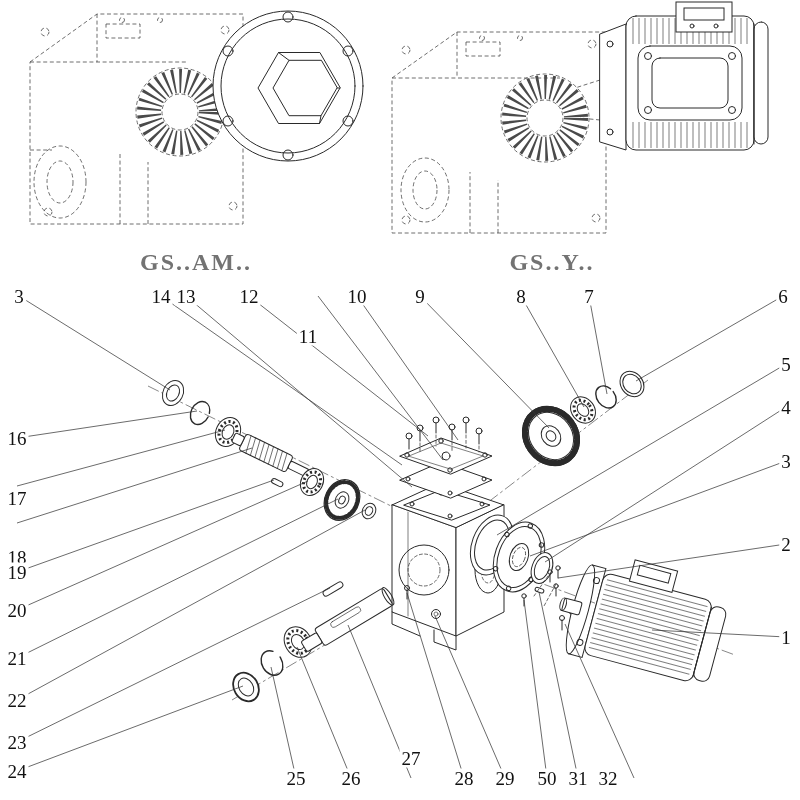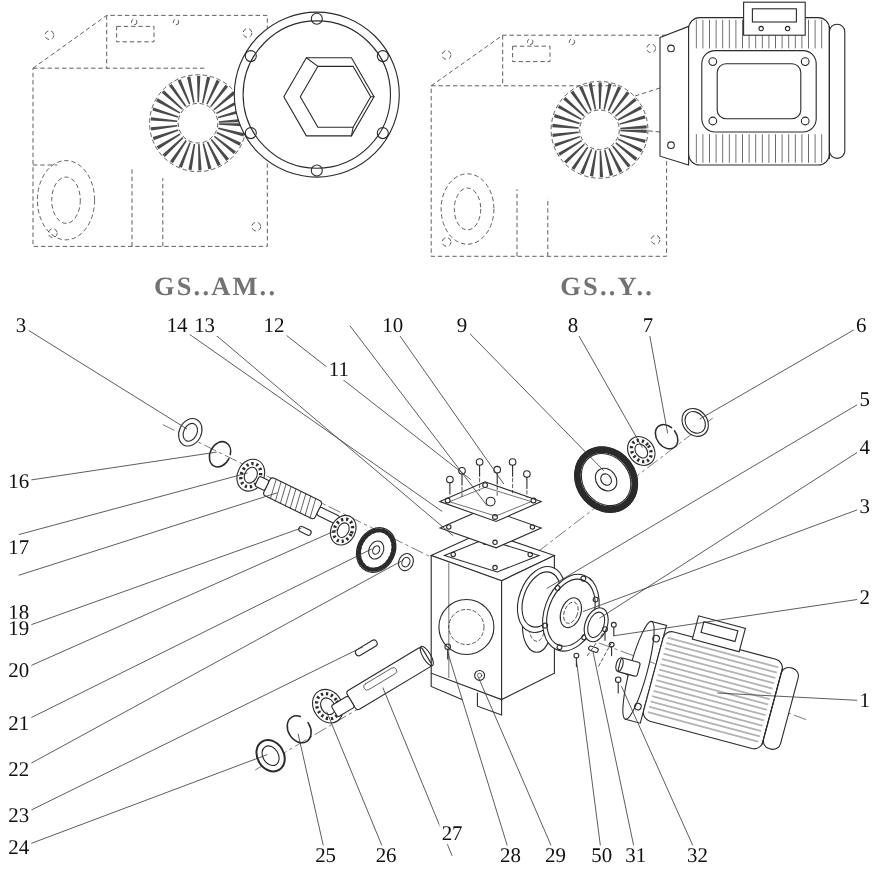--- a/index.html
+++ b/index.html
@@ -367,19 +367,19 @@
       <div class="callout" style="left: 17px; top: 700px;">22</div>
       <div class="callout" style="left: 17px; top: 742px;">23</div>
       <div class="callout" style="left: 17px; top: 771px;">24</div>
       <div class="callout" style="left: 296px; top: 778px;">25</div>
       <div class="callout" style="left: 351px; top: 778px; font-family: Liberation Serif, serif;">26</div>
       <div class="callout" style="left: 411px; top: 758px;">27</div>
       <div class="callout" style="left: 464px; top: 778px;">28</div>
       <div class="callout" style="left: 505px; top: 778px;">29</div>
       <div class="callout" style="left: 547px; top: 778px;">50</div>
       <div class="callout" style="left: 578px; top: 778px;">31</div>
-      <div class="callout" style="left: 634px; top: 778px;">32</div>
+      <div class="callout" style="left: 608px; top: 778px;">32</div>
     </div>
 
 <div class="variant-label" style="left:196px;top:262px">GS..AM..</div>
 <div class="variant-label" style="left:552px;top:262px">GS..Y..</div>
 
 </div>
 
 </body></html>

